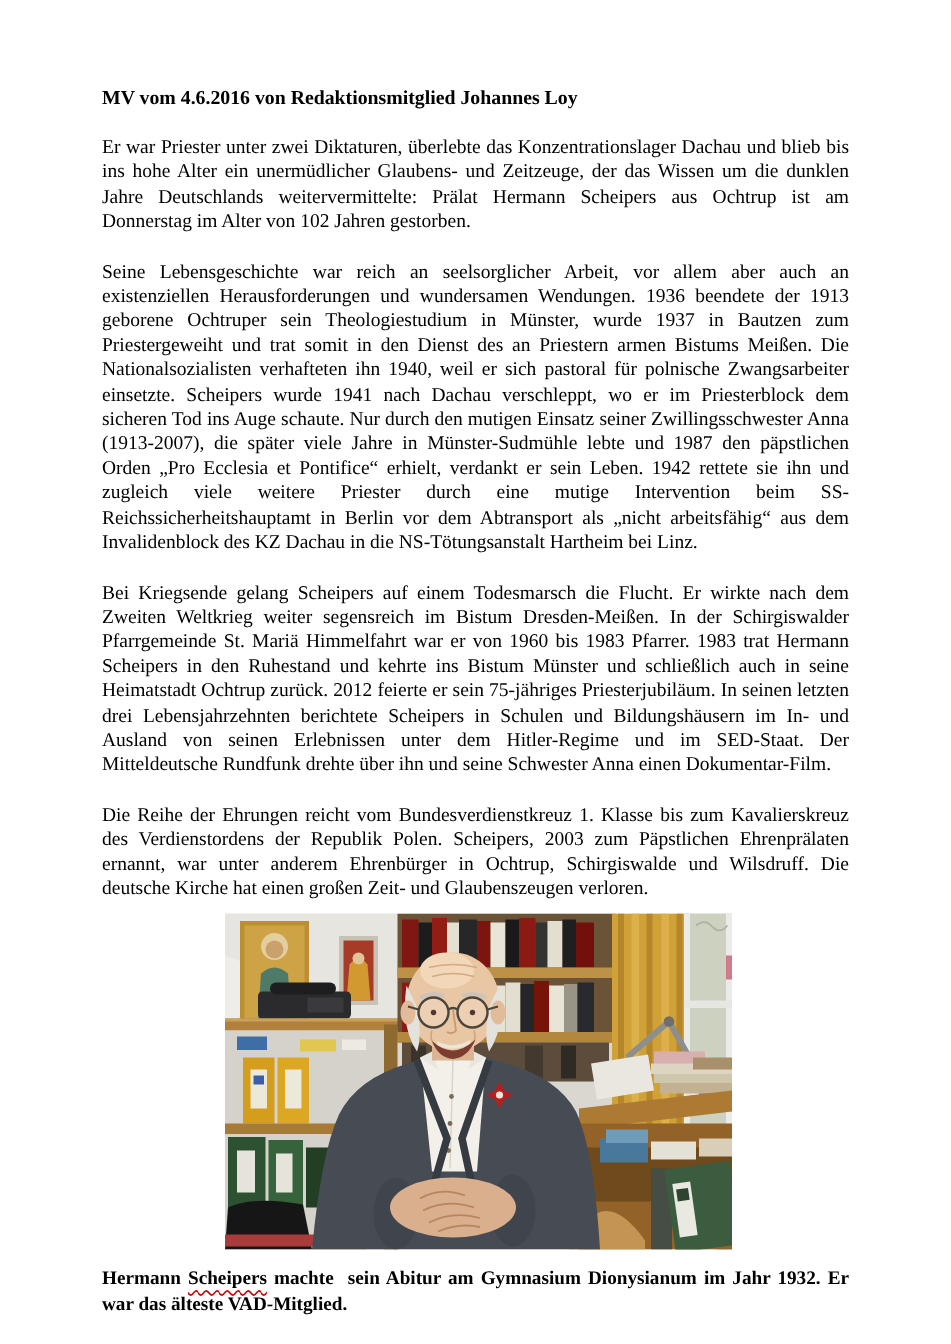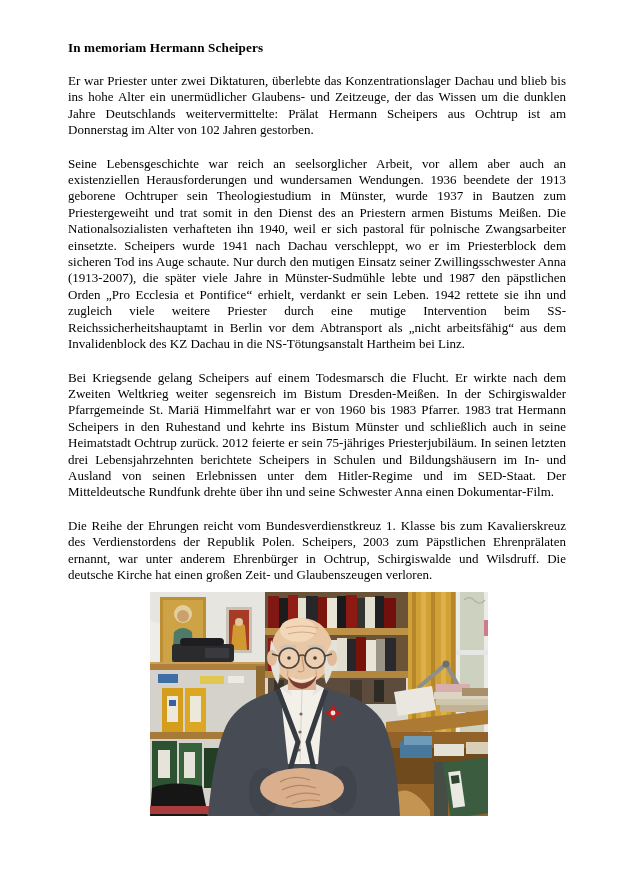--- a/index.html
+++ b/index.html
@@ -50,22 +50,22 @@
     text-decoration-color: #cc0000;
     text-decoration-thickness: 1px;
     text-underline-offset: 3px;
   }
 </style>
 </head>
 <body>
 
 <div class="page">
 
-  <h1 class="title">In memoriam Hermann Scheipers</h1>
-
+
+  <h2 class="byline">MV vom 4.6.2016 von Redaktionsmitglied Johannes Loy</h2>
 
   <p class="para">Er war Priester unter zwei Diktaturen, überlebte das Konzentrationslager Dachau und blieb bis ins hohe Alter ein unermüdlicher Glaubens- und Zeitzeuge, der das Wissen um die dunklen Jahre Deutschlands weitervermittelte: Prälat Hermann Scheipers aus Ochtrup ist am Donnerstag im Alter von 102 Jahren gestorben.</p>
   <p class="para">Seine Lebensgeschichte war reich an seelsorglicher Arbeit, vor allem aber auch an existenziellen Herausforderungen und wundersamen Wendungen. 1936 beendete der 1913 geborene Ochtruper sein Theologiestudium in Münster, wurde 1937 in Bautzen zum Priestergeweiht und trat somit in den Dienst des an Priestern armen Bistums Meißen. Die Nationalsozialisten verhafteten ihn 1940, weil er sich pastoral für polnische Zwangsarbeiter einsetzte. Scheipers wurde 1941 nach Dachau verschleppt, wo er im Priesterblock dem sicheren Tod ins Auge schaute. Nur durch den mutigen Einsatz seiner Zwillingsschwester Anna (1913-2007), die später viele Jahre in Münster-Sudmühle lebte und 1987 den päpstlichen Orden „Pro Ecclesia et Pontifice“ erhielt, verdankt er sein Leben. 1942 rettete sie ihn und zugleich viele weitere Priester durch eine mutige Intervention beim SS-Reichssicherheitshauptamt in Berlin vor dem Abtransport als „nicht arbeitsfähig“ aus dem Invalidenblock des KZ Dachau in die NS-Tötungsanstalt Hartheim bei Linz.</p>
   <p class="para">Bei Kriegsende gelang Scheipers auf einem Todesmarsch die Flucht. Er wirkte nach dem Zweiten Weltkrieg weiter segensreich im Bistum Dresden-Meißen. In der Schirgiswalder Pfarrgemeinde St. Mariä Himmelfahrt war er von 1960 bis 1983 Pfarrer. 1983 trat Hermann Scheipers in den Ruhestand und kehrte ins Bistum Münster und schließlich auch in seine Heimatstadt Ochtrup zurück. 2012 feierte er sein 75-jähriges Priesterjubiläum. In seinen letzten drei Lebensjahrzehnten berichtete Scheipers in Schulen und Bildungshäusern im In- und Ausland von seinen Erlebnissen unter dem Hitler-Regime und im SED-Staat. Der Mitteldeutsche Rundfunk drehte über ihn und seine Schwester Anna einen Dokumentar-Film.</p>
   <p class="para">Die Reihe der Ehrungen reicht vom Bundesverdienstkreuz 1. Klasse bis zum Kavalierskreuz des Verdienstordens der Republik Polen. Scheipers, 2003 zum Päpstlichen Ehrenprälaten ernannt, war unter anderem Ehrenbürger in Ochtrup, Schirgiswalde und Wilsdruff. Die deutsche Kirche hat einen großen Zeit- und Glaubenszeugen verloren.</p>
 
   <figure class="photo-figure">
     <svg width="338" height="224" viewBox="0 0 338 224" xmlns="http://www.w3.org/2000/svg">
 
       <rect x="0" y="0" width="338" height="224" fill="#d9d7cf"></rect>
@@ -258,14 +258,15 @@
           <ellipse cx="152" cy="196" rx="42" ry="20" fill="#d9af8e"></ellipse>
           <path d="M130,190 q14,-8 30,-2" stroke="#b8855f" stroke-width="1.2" fill="none"></path>
           <path d="M132,198 q16,-8 34,-2" stroke="#b8855f" stroke-width="1.2" fill="none"></path>
           <path d="M136,206 q16,-8 34,-3" stroke="#b8855f" stroke-width="1.2" fill="none"></path>
           <path d="M142,212 q14,-6 28,-3" stroke="#b8855f" stroke-width="1.2" fill="none"></path>
         </g>
       </g>
     </svg>
   </figure>
 
+  <p class="caption"><span>Hermann </span><span class="misspelled">Scheipers</span><span> machte  sein Abitur am Gymnasium Dionysianum im Jahr 1932. Er war das älteste VAD-Mitglied.</span></p>
 
 </div>
 
 </body></html>

